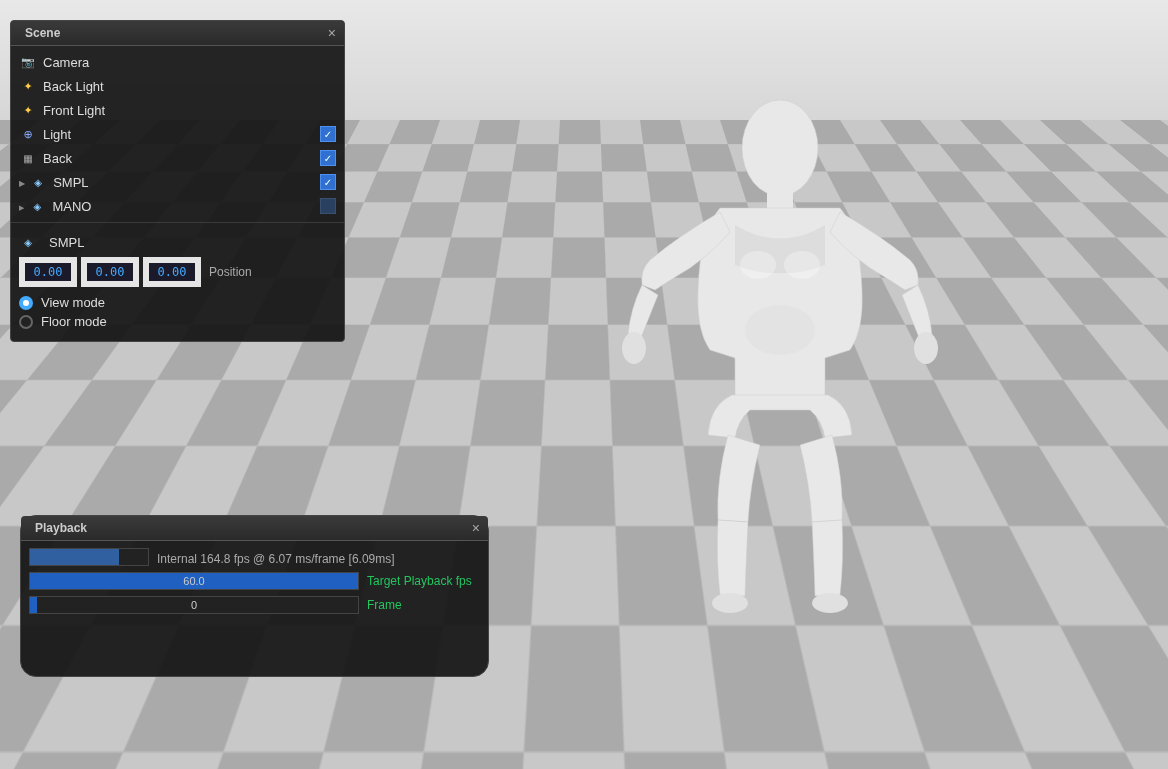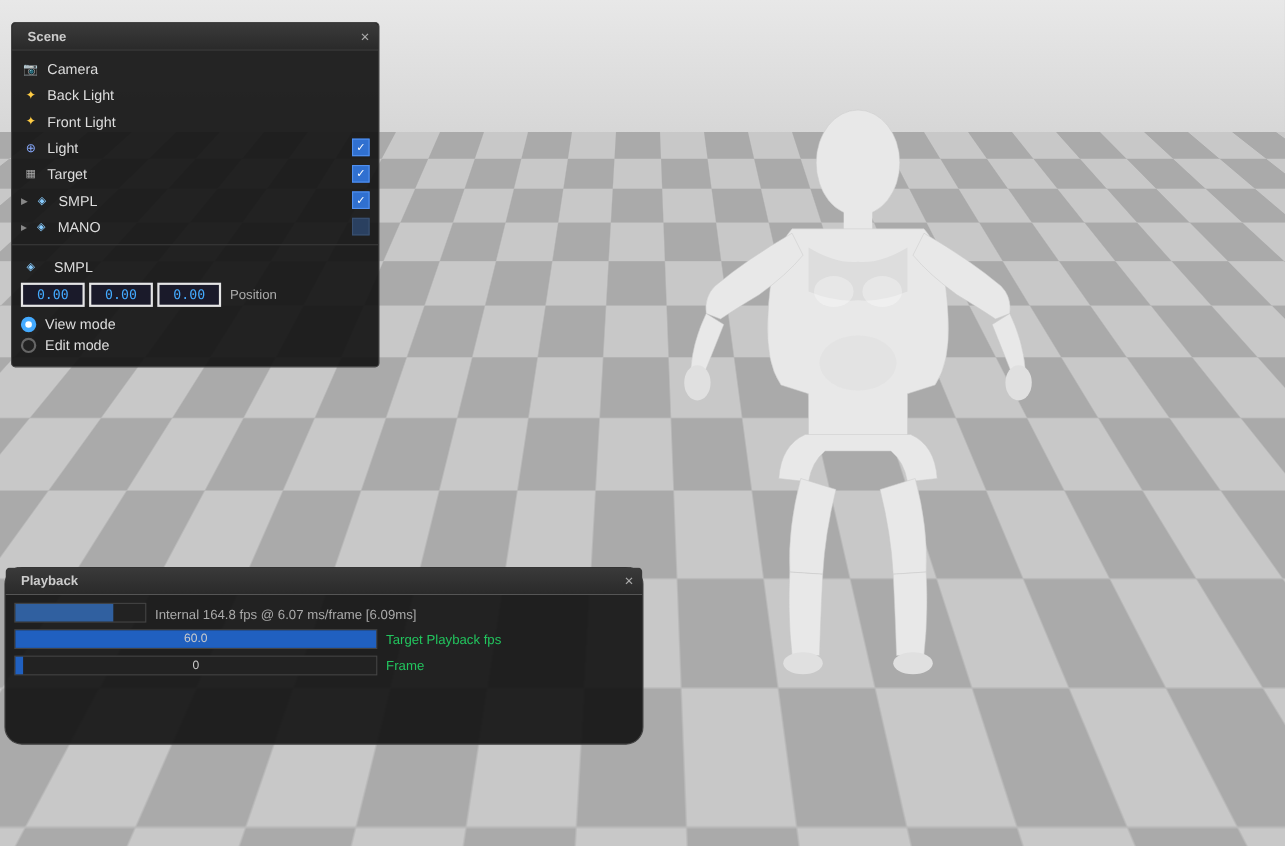--- a/index.html
+++ b/index.html
@@ -185,21 +185,21 @@
 
     .position-row {
       display: flex;
       align-items: center;
       gap: 4px;
       margin-bottom: 6px;
     }
 
     .num-input {
       background: #1a1a2a;
-      border: 2px solid #e5e5e5;
+      border: 6px solid #e5e5e5;
       color: #4af;
       font-size: 12px;
       padding: 2px 4px;
       width: 58px;
       text-align: center;
       font-family: monospace;
     }
 
     .position-label {
       color: #aaa;
@@ -238,22 +238,22 @@
     }
 
     .mode-label {
       font-size: 13px;
       color: #ddd;
     }
 
     
     .playback-panel {
       top: 515px;
-      left: 4px;
-      width: 581px;
+      left: 20px;
+      width: 469px;
       border-radius: 16px;
     }
 
     .run-anim-row {
       display: flex;
       align-items: center;
       gap: 8px;
       padding: 6px 8px;
     }
 
@@ -451,21 +451,21 @@
     </div>
 
     <div class="scene-item">
       <div class="scene-item-icon icon-origin"></div>
       <span class="scene-item-label">Light</span>
       <div class="checkbox-blue">✓</div>
     </div>
 
     <div class="scene-item">
       <div class="scene-item-icon icon-floor"></div>
-      <span class="scene-item-label">Target</span>
+      <span class="scene-item-label">Back</span>
       <div class="checkbox-blue">✓</div>
     </div>
 
     <div class="scene-item">
       <span class="scene-item-expand icon-expand"></span>
       <div class="scene-item-icon icon-mesh"></div>
       <span class="scene-item-label">SMPL</span>
       <div class="checkbox-blue">✓</div>
     </div>
 
@@ -493,21 +493,21 @@
       </div>
 
       <div class="mode-row">
         <div class="radio-btn">
           <div class="radio-inner"></div>
         </div>
         <span class="mode-label">View mode</span>
       </div>
       <div class="mode-row">
         <div class="radio-btn off"></div>
-        <span class="mode-label">Edit mode</span>
+        <span class="mode-label">Floor mode</span>
       </div>
     </div>
   </div>
 </div>
 
 <div class="panel playback-panel">
   <div class="panel-header">
     <div class="panel-header-left">
       <span class="triangle-down"></span>
       <span>Playback</span>

